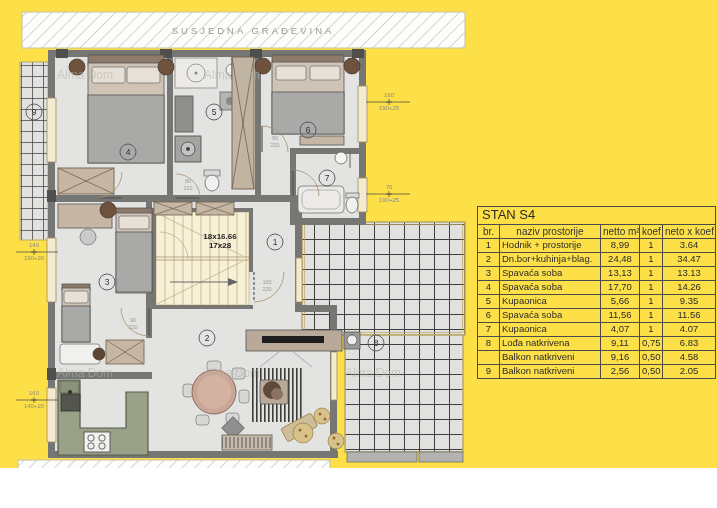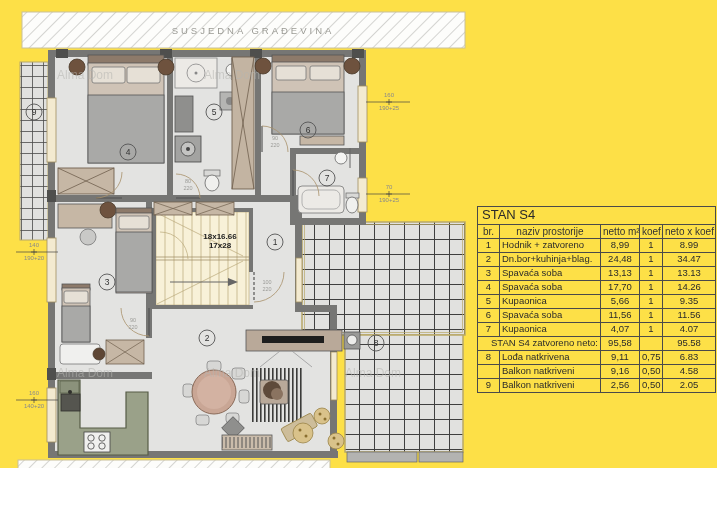--- a/index.html
+++ b/index.html
@@ -378,24 +378,24 @@
     </tr>
     <tr>
       <th>br.</th>
       <th>naziv prostorije</th>
       <th>netto m²</th>
       <th>koef.</th>
       <th>neto x koef. m²</th>
     </tr>
     <tr>
       <td class="c">1</td>
-      <td class="l">Hodnik + zatvoreno</td>
+      <td class="l">Hodnik + prostorije</td>
       <td class="c">8,99</td>
       <td class="c">1</td>
-      <td class="c">8.99</td>
+      <td class="c">3.64</td>
     </tr>
     <tr>
       <td class="c">2</td>
       <td class="l">Dn.bor+kuhinja+blag.</td>
       <td class="c">24,48</td>
       <td class="c">1</td>
       <td class="c">34.47</td>
     </tr>
     <tr>
       <td class="c">3</td>
@@ -424,26 +424,20 @@
       <td class="c">11,56</td>
       <td class="c">1</td>
       <td class="c">11.56</td>
     </tr>
     <tr>
       <td class="c">7</td>
       <td class="l">Kupaonica</td>
       <td class="c">4,07</td>
       <td class="c">1</td>
       <td class="c">4.07</td>
-    </tr>
-    <tr>
-      <td colspan="2" class="r">STAN S4 zatvoreno neto:</td>
-      <td class="c">95,58</td>
-      <td></td>
-      <td class="c">95.58</td>
     </tr>
     <tr>
       <td class="c">8</td>
       <td class="l">Lođa natkrivena</td>
       <td class="c">9,11</td>
       <td class="c">0,75</td>
       <td class="c">6.83</td>
     </tr>
     <tr>
       <td class="c"></td>

